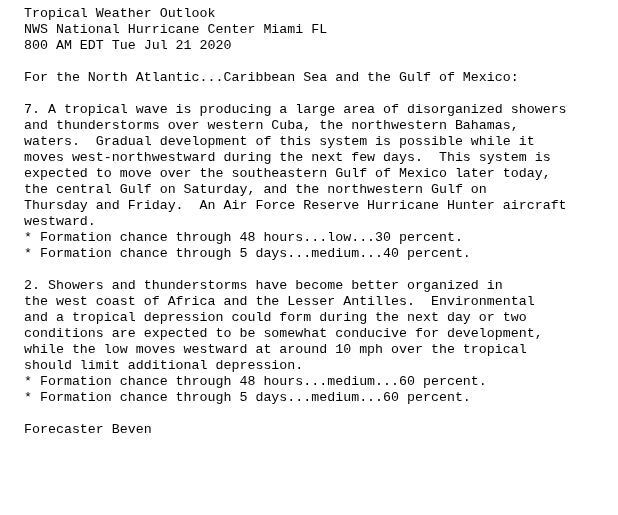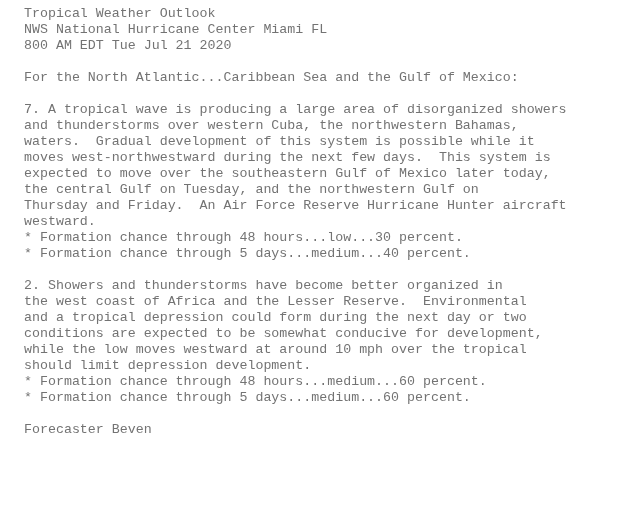--- a/index.html
+++ b/index.html
@@ -7,21 +7,21 @@
     padding: 0;
     background: #ffffff;
   }
   body {
     width: 618px;
     height: 515px;
     overflow: hidden;
   }
   .bulletin {
     padding: 6px 8px 0 24px;
-    color: #737373;
+    color: #000000;
     font-family: "Liberation Mono", "DejaVu Sans Mono", monospace;
     font-size: 13.3px;
     font-weight: 500;
   }
   .line {
     white-space: pre;
     height: 16px;
     line-height: 16px;
     letter-spacing: 0;
   }
@@ -42,34 +42,34 @@
 
   <div class="line">For the North Atlantic...Caribbean Sea and the Gulf of Mexico:</div>
 
   <div class="line blank"></div>
 
   <div class="line">7. A tropical wave is producing a large area of disorganized showers</div>
   <div class="line">and thunderstorms over western Cuba, the northwestern Bahamas,</div>
   <div class="line">waters.  Gradual development of this system is possible while it</div>
   <div class="line">moves west-northwestward during the next few days.  This system is</div>
   <div class="line">expected to move over the southeastern Gulf of Mexico later today,</div>
-  <div class="line">the central Gulf on Tuesday, and the northwestern Gulf on</div>
+  <div class="line">the central Gulf on Saturday, and the northwestern Gulf on</div>
   <div class="line">Thursday and Friday.  An Air Force Reserve Hurricane Hunter aircraft</div>
   <div class="line">westward.</div>
   <div class="line">* Formation chance through 48 hours...low...30 percent.</div>
   <div class="line">* Formation chance through 5 days...medium...40 percent.</div>
 
   <div class="line blank"></div>
 
   <div class="line">2. Showers and thunderstorms have become better organized in</div>
-  <div class="line">the west coast of Africa and the Lesser Reserve.  Environmental</div>
+  <div class="line">the west coast of Africa and the Lesser Antilles.  Environmental</div>
   <div class="line">and a tropical depression could form during the next day or two</div>
   <div class="line">conditions are expected to be somewhat conducive for development,</div>
   <div class="line">while the low moves westward at around 10 mph over the tropical</div>
-  <div class="line">should limit depression development.</div>
+  <div class="line">should limit additional depression.</div>
   <div class="line">* Formation chance through 48 hours...medium...60 percent.</div>
   <div class="line">* Formation chance through 5 days...medium...60 percent.</div>
 
   <div class="line blank"></div>
 
   <div class="line">Forecaster Beven</div>
 
 </div>
 
 </body></html>

